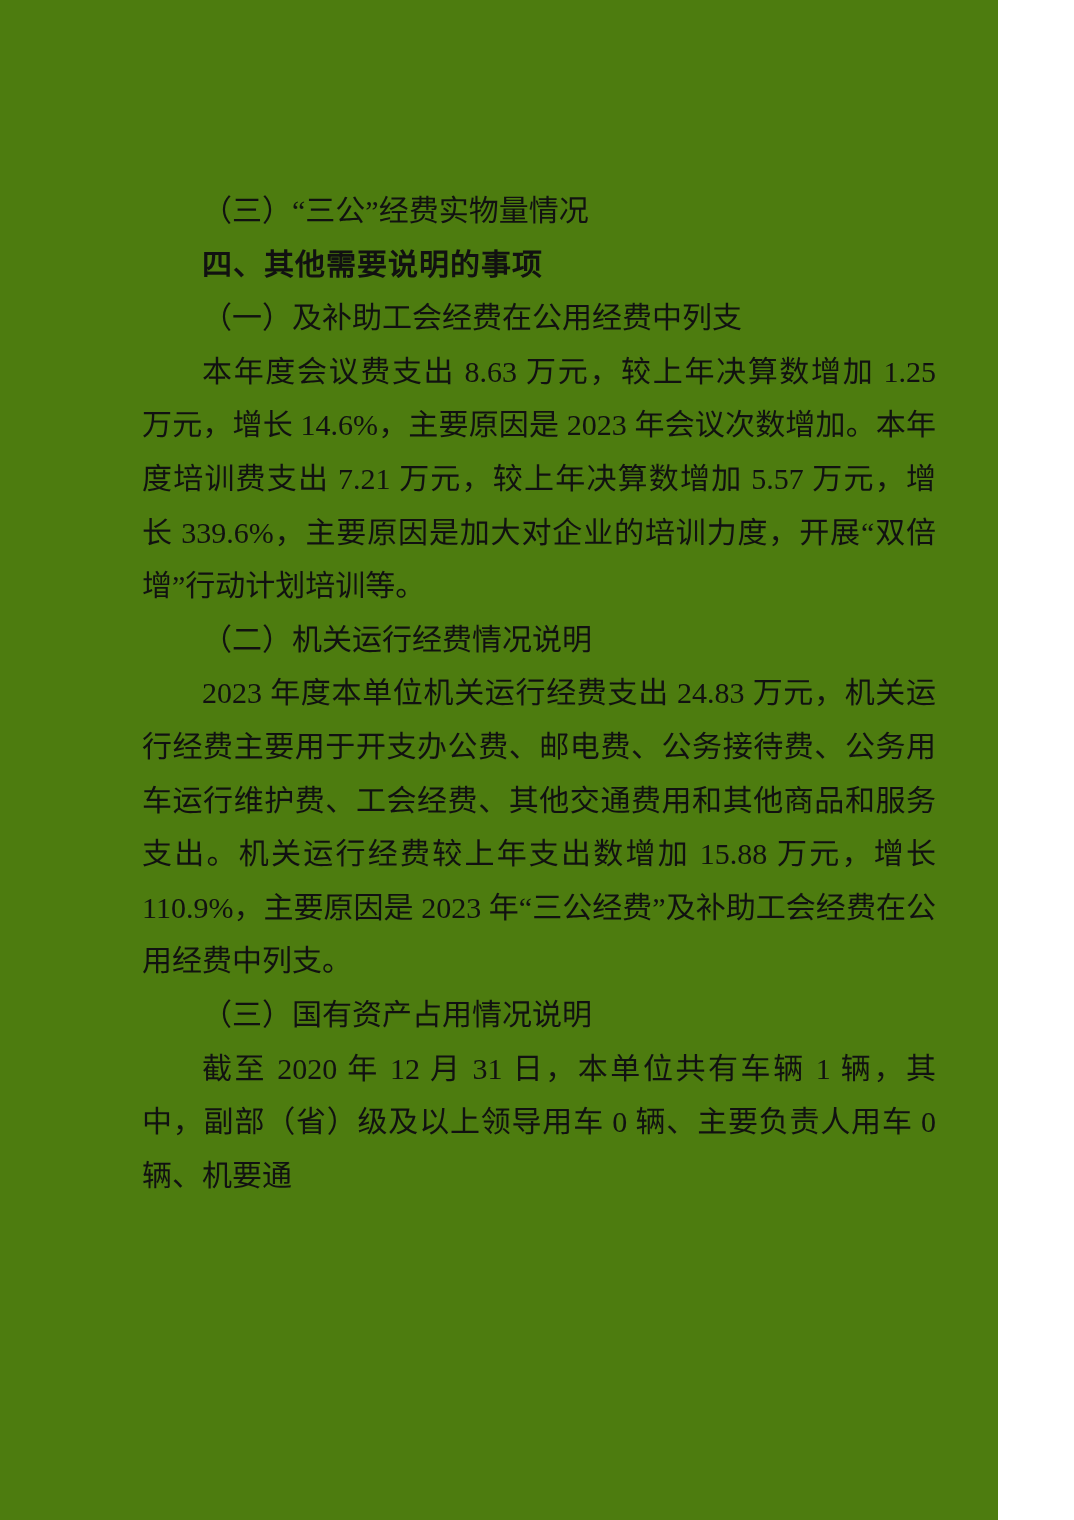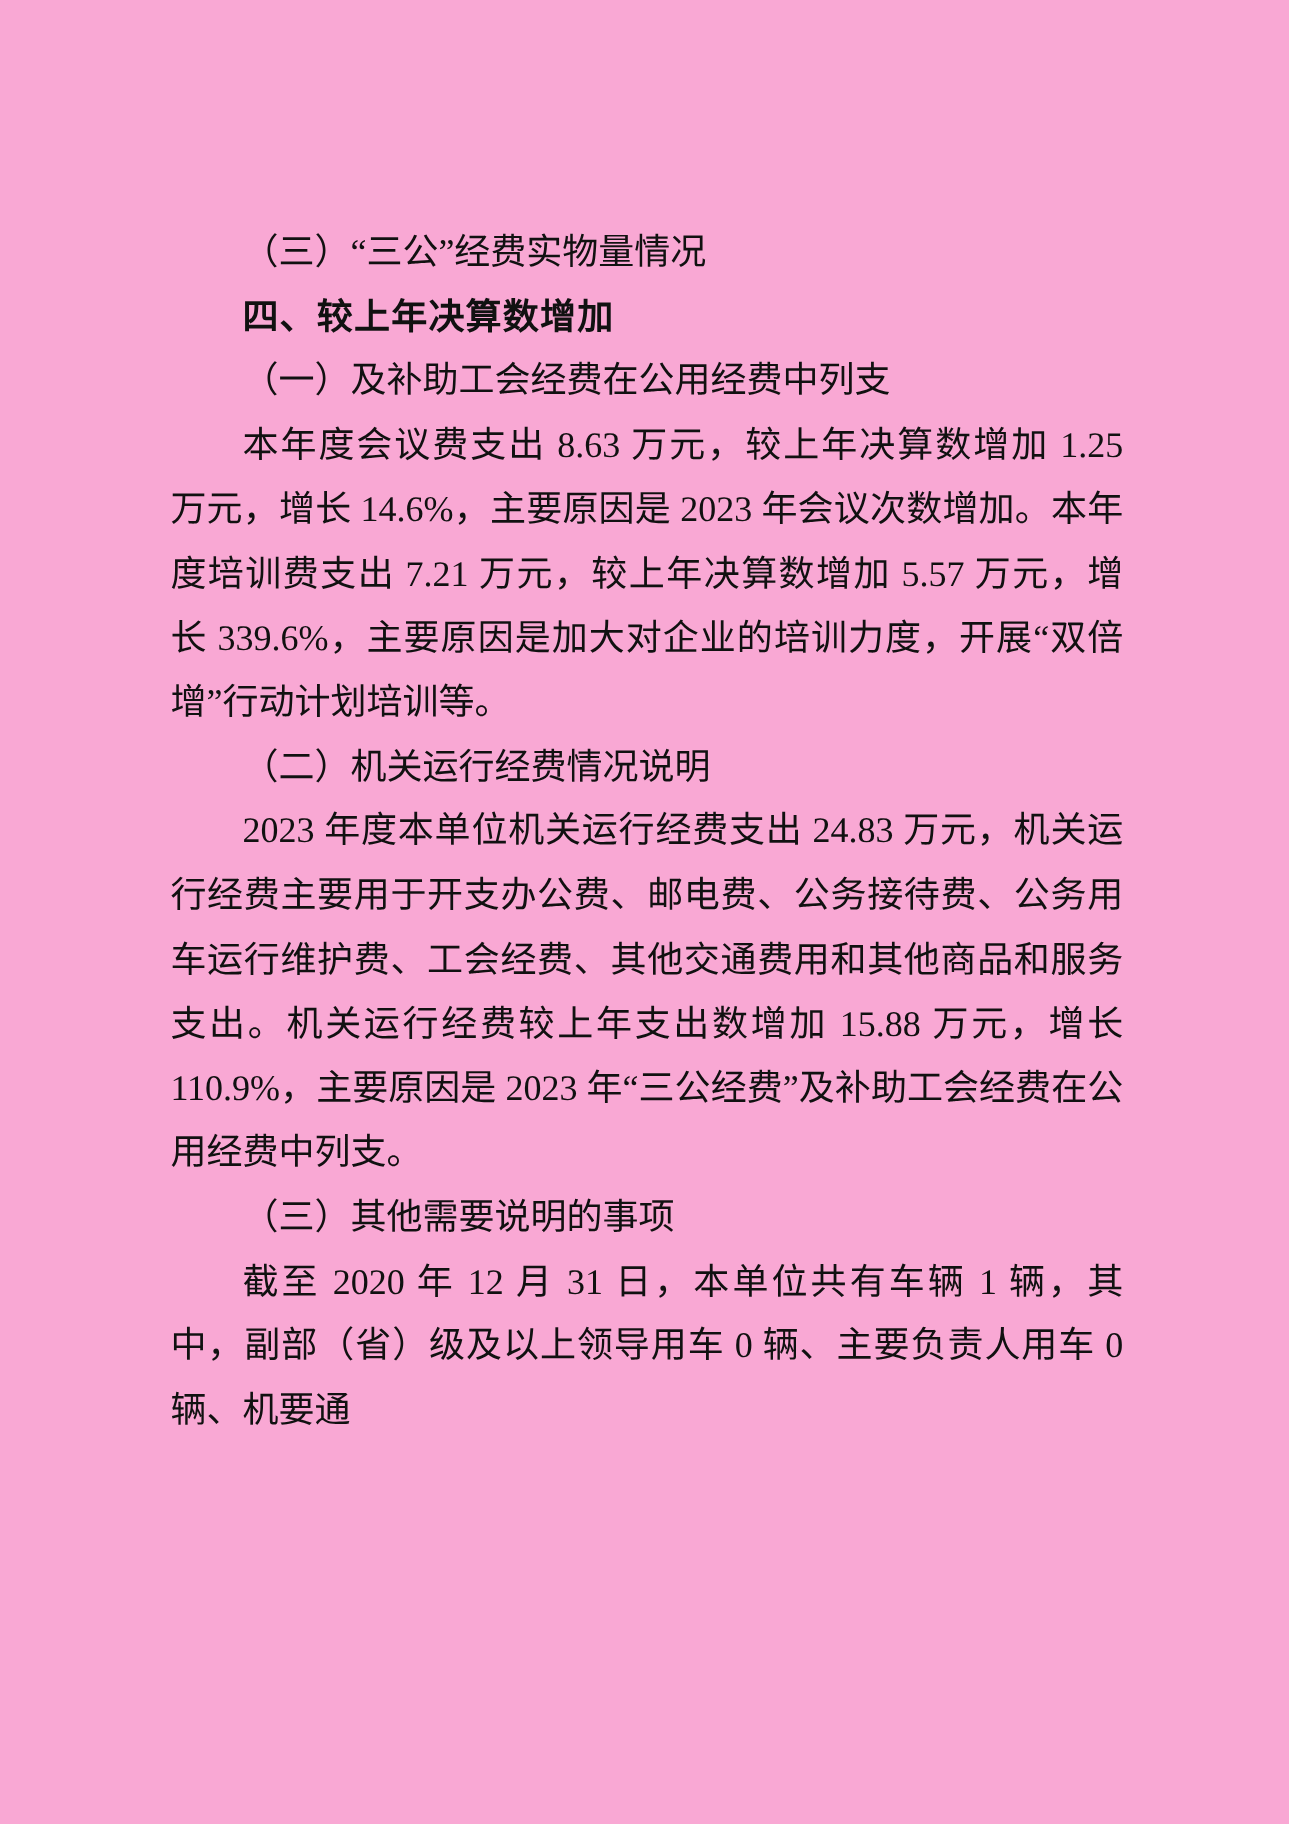--- a/index.html
+++ b/index.html
@@ -2,23 +2,23 @@
 <html lang="zh-CN"><head>
 <meta charset="utf-8">
 <style>
   html, body {
     margin: 0;
     padding: 0;
     background: #ffffff;
   }
   .page {
     position: relative;
-    width: 1074px;
+    width: 998px;
     height: 1520px;
-    background: #f9a8d4;
+    background: #4d7c0f;
     overflow: hidden;
   }
   .content {
     position: absolute;
     left: 142px;
     top: 184px;
     width: 794px;
     color: #111111;
     font-family: "Liberation Serif", "DejaVu Serif", serif;
     font-size: 30px;
@@ -42,21 +42,21 @@
     text-align: left;
     letter-spacing: 1px;
   }
 </style>
 </head>
 <body>
 
 <div class="page">
   <div class="content">
     <p class="sub">（三）“三公”经费实物量情况</p>
-    <p class="h1">四、较上年决算数增加</p>
+    <p class="h1">四、其他需要说明的事项</p>
     <p class="sub">（一）及补助工会经费在公用经费中列支</p>
     <p class="para">本年度会议费支出 8.63 万元，较上年决算数增加 1.25 万元，增长 14.6%，主要原因是 2023 年会议次数增加。本年度培训费支出 7.21 万元，较上年决算数增加 5.57 万元，增长 339.6%，主要原因是加大对企业的培训力度，开展“双倍增”行动计划培训等。</p>
     <p class="sub">（二）机关运行经费情况说明</p>
     <p class="para">2023 年度本单位机关运行经费支出 24.83 万元，机关运行经费主要用于开支办公费、邮电费、公务接待费、公务用车运行维护费、工会经费、其他交通费用和其他商品和服务支出。机关运行经费较上年支出数增加 15.88 万元，增长 110.9%，主要原因是 2023 年“三公经费”及补助工会经费在公用经费中列支。</p>
-    <p class="sub">（三）其他需要说明的事项</p>
+    <p class="sub">（三）国有资产占用情况说明</p>
     <p class="para">截至 2020 年 12 月 31 日，本单位共有车辆 1 辆，其中，副部（省）级及以上领导用车 0 辆、主要负责人用车 0 辆、机要通</p>
   </div>
 </div>
 
 </body></html>

